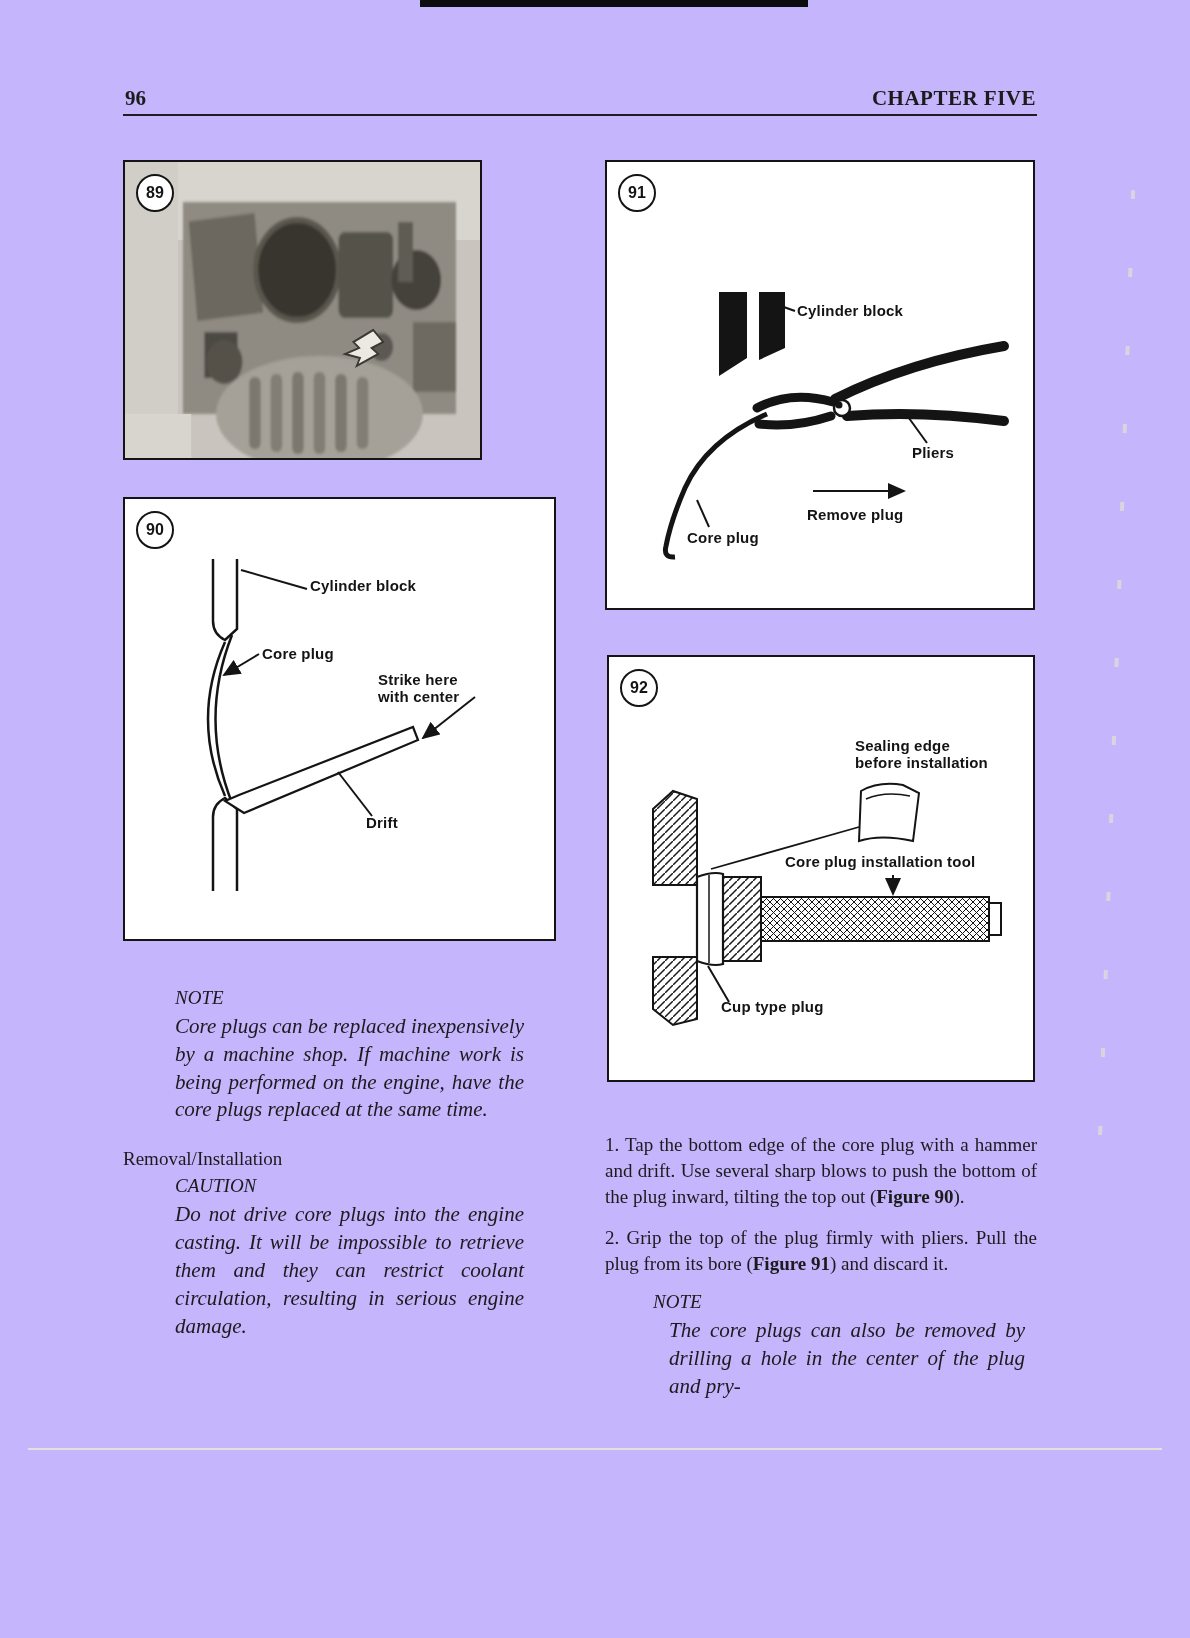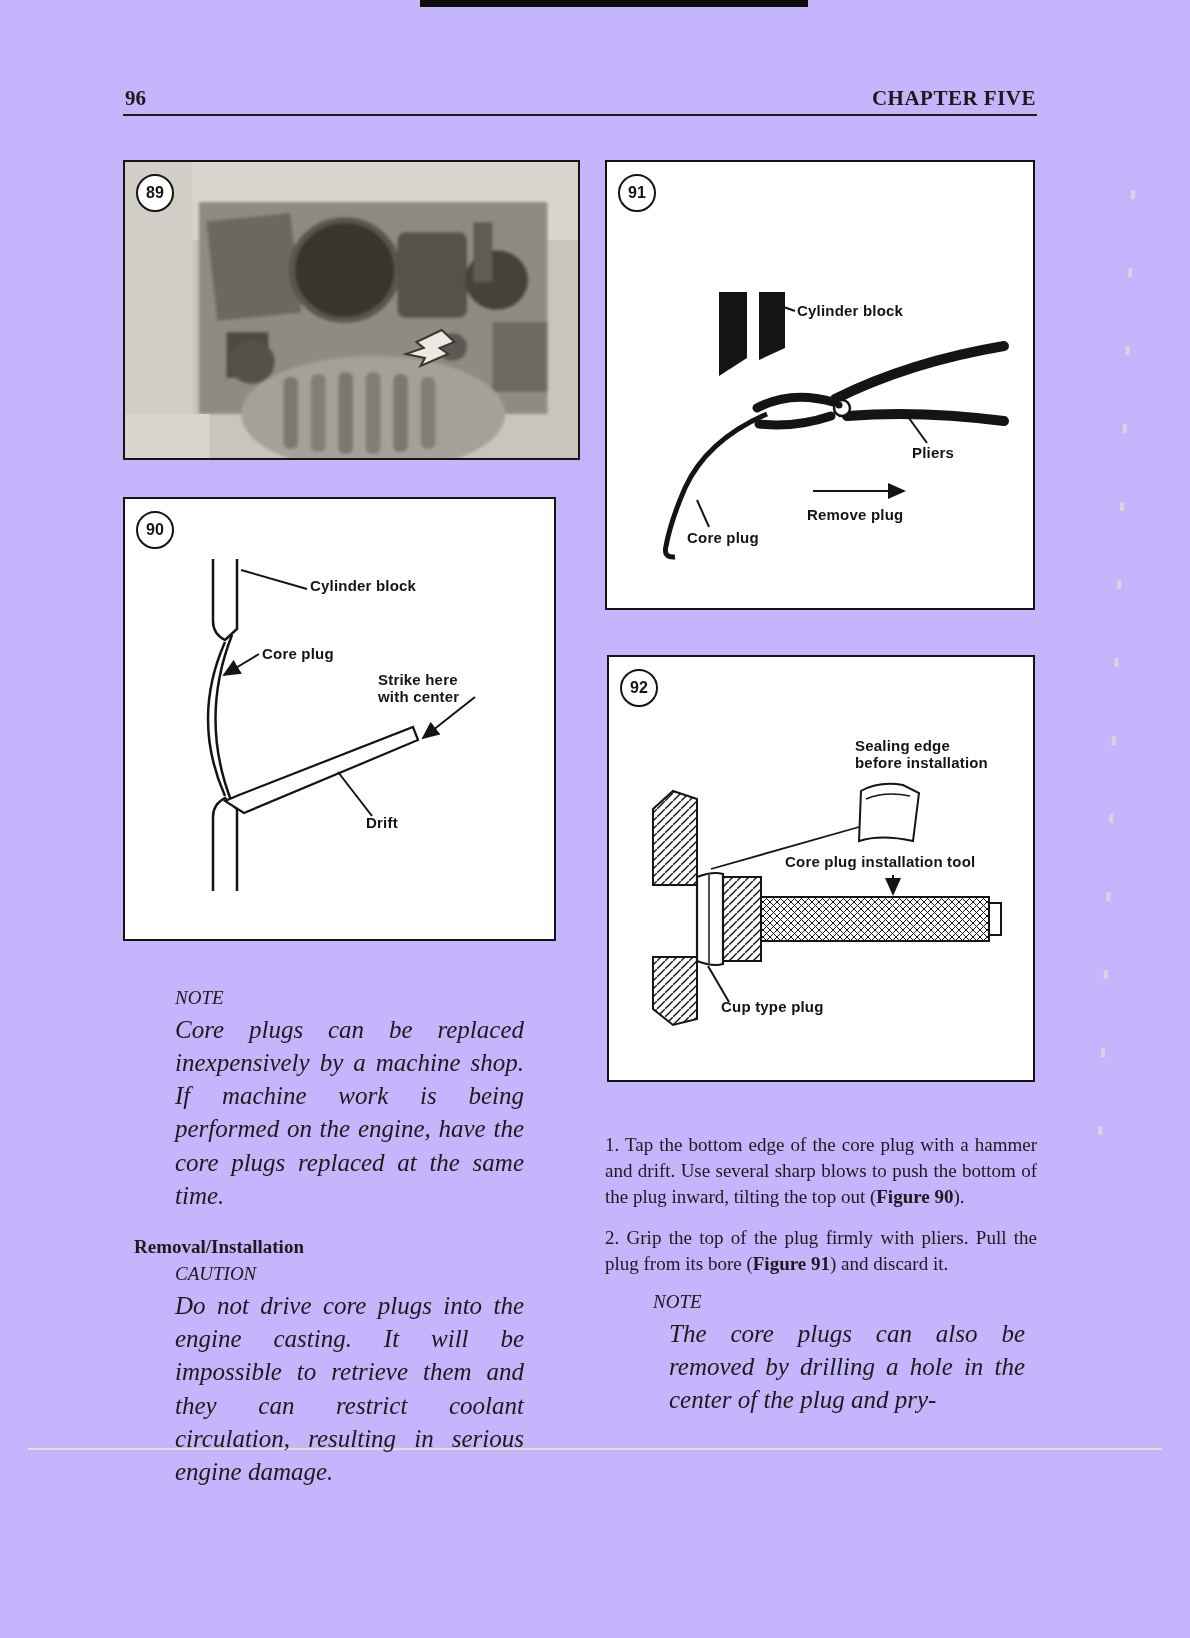--- a/index.html
+++ b/index.html
@@ -18,21 +18,21 @@
     background:repeating-linear-gradient(to bottom,#dedcd6 0 9px,transparent 9px 78px);
     transform:rotate(2deg);opacity:.8;
   }
   .bottom-rule{position:absolute;left:28px;top:1448px;width:1134px;height:2px;background:#e2e1dc;}
 
   .page-number{position:absolute;left:125px;top:86px;font-size:21px;font-weight:bold;}
   .chapter-title{position:absolute;right:154px;top:86px;font-size:21px;font-weight:bold;letter-spacing:.5px;}
   .header-rule{position:absolute;left:123px;top:114px;width:914px;height:2px;background:#1e1e1e;}
 
   .figbox{position:absolute;margin:0;border:2.5px solid #141414;background:#fff;box-sizing:border-box;}
-  .fig89{left:123px;top:160px;width:457px;height:300px;padding:0;}
+  .fig89{left:123px;top:160px;width:359px;height:300px;padding:0;}
   .fig90{left:123px;top:497px;width:433px;height:444px;}
   .fig91{left:605px;top:160px;width:430px;height:450px;}
   .fig92{left:607px;top:655px;width:428px;height:427px;}
   .figbox svg{display:block;width:100%;height:100%;}
 
   .fig-badge{
     position:absolute;left:11px;top:12px;width:34px;height:34px;
     border:2.5px solid #141414;border-radius:50%;background:#fff;
     display:flex;align-items:center;justify-content:center;
     font:bold 16px "Liberation Sans",sans-serif;color:#141414;
@@ -41,22 +41,22 @@
     position:absolute;
     font:bold 15px/1.15 "Liberation Sans",sans-serif;
     color:#141414;letter-spacing:.2px;
   }
   .pre{white-space:pre-line;}
 
   .left-text{position:absolute;left:123px;top:982px;width:434px;}
   .right-text{position:absolute;left:605px;top:1116px;width:432px;}
   p.body{font-size:19px;line-height:1.36;text-align:justify;margin:0;}
   .note-title{margin:4px 33px 2px 52px;text-align:left;font-style:italic;font-size:19px;line-height:1.3;}
-  .note-body{margin:0 33px 0 52px;font-style:italic;text-align:justify;font-size:25px;line-height:1.33;}
-  .sec-head{margin:24px 0 0 11px;font-weight:bold;font-size:19px;}
+  .note-body{margin:0 33px 0 52px;font-style:italic;text-align:justify;font-size:21px;line-height:1.33;}
+  .sec-head{margin:24px 0 0 0;font-weight:normal;font-size:19px;}
   p.step{font-size:19px;line-height:1.36;text-align:justify;margin:16px 0 13px 0;}
   .figref{font-weight:bold;}
 </style>
 </head>
 <body>
 
 <div class="page">
 
   <div class="scan-bar"></div>
   <div class="edge-marks"></div>

